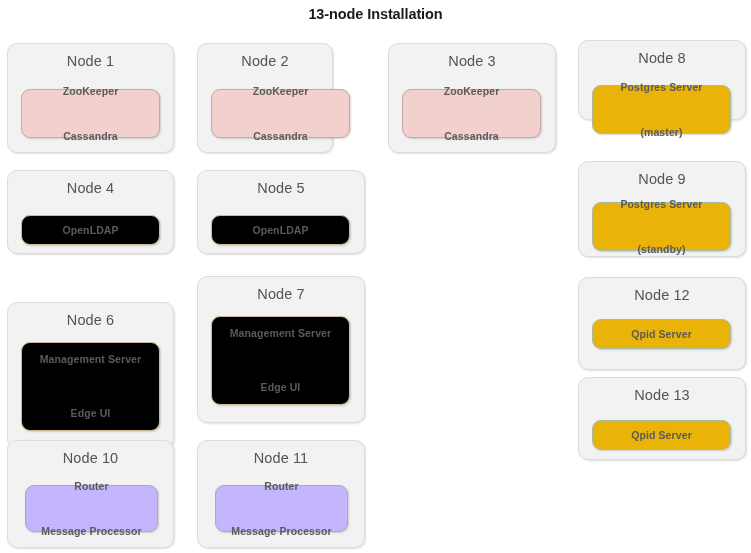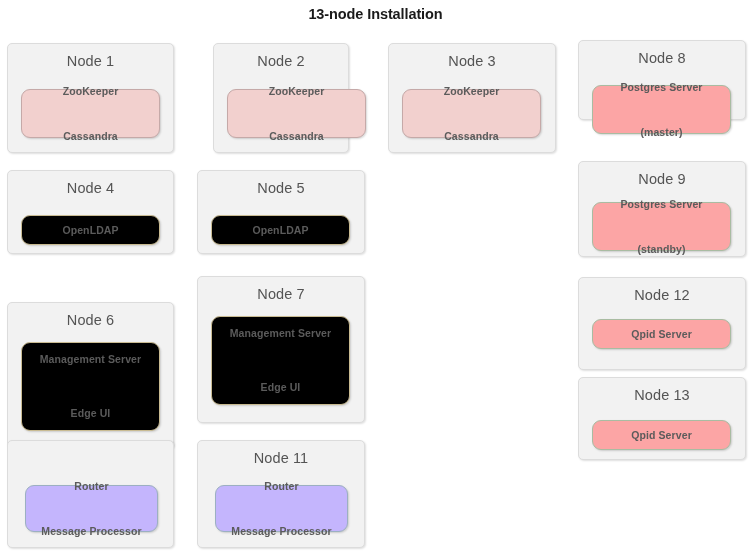--- a/index.html
+++ b/index.html
@@ -14,21 +14,21 @@
     text-align:center;
     font-size:14.5px;font-weight:bold;color:#1a1a1a;
     letter-spacing:-0.1px;
   }
   .node-card{
     position:absolute;
     background:#f2f2f2;
     border:1px solid #dcdcdc;
     box-shadow:1px 1px 2px rgba(0,0,0,0.13);
     box-sizing:border-box;
-    border-radius:5px;
+    border-radius:10px;
   }
   .node-title{
     text-align:center;
     color:#545454;
     font-size:14.5px;
     font-weight:normal;
     padding-top:9px;
     line-height:17px;
     letter-spacing:0.1px;
   }
@@ -48,21 +48,21 @@
     font-size:10.5px;
     font-weight:bold;
     color:#5b5b5b;
     line-height:17px;
     text-align:center;
     letter-spacing:0.1px;
     white-space:nowrap;
   }
   .c-pink{background:#f2d0ce;border-color:#c5a9a8;}
   .c-yellow{background:#000000;border-color:#c9bb92;}
-  .c-green{background:#fca5a5;border-color:#a9bca2;}
+  .c-green{background:#eab308;border-color:#a9bca2;}
   .c-blue{background:#c4b5fd;border-color:#9cb0c2;}
 </style>
 </head>
 <body>
 
 <div id="page-title">13-node Installation</div>
 
 <div class="node-card" style="left:7px;top:43px;width:167px;height:110px;">
   <div class="node-title">Node 1</div>
   <div class="svc-box c-pink" style="left:13px;top:45px;width:139px;height:49px;">
@@ -80,27 +80,28 @@
 
 <div class="node-card" style="left:7px;top:276px;width:167px;height:147px;margin-top:26px;">
   <div class="node-title">Node 6</div>
   <div class="svc-box c-yellow" style="left:13px;top:39px;width:139px;height:89px;">
     <div class="svc-line">Management Server</div>
     <div class="svc-line" style="margin-top:9px;">Edge UI</div>
   </div>
 </div>
 
 <div class="node-card" style="left:7px;top:440px;width:167px;height:108px;">
+  <div class="node-title">Node 10</div>
   <div class="svc-box c-blue" style="left:17px;top:44px;width:133px;height:47px;">
     <div class="svc-line">Router</div>
     <div class="svc-line">Message Processor</div>
   </div>
 </div>
 
-<div class="node-card" style="left:197px;top:43px;width:136px;height:110px;margin-left:16px;">
+<div class="node-card" style="left:197px;top:43px;width:136px;height:110px;">
   <div class="node-title">Node 2</div>
   <div class="svc-box c-pink" style="left:13px;top:45px;width:139px;height:49px;">
     <div class="svc-line">ZooKeeper</div>
     <div class="svc-line">Cassandra</div>
   </div>
 </div>
 
 <div class="node-card" style="left:197px;top:170px;width:168px;height:84px;">
   <div class="node-title">Node 5</div>
   <div class="svc-box c-yellow" style="left:13px;top:44px;width:139px;height:30px;">

